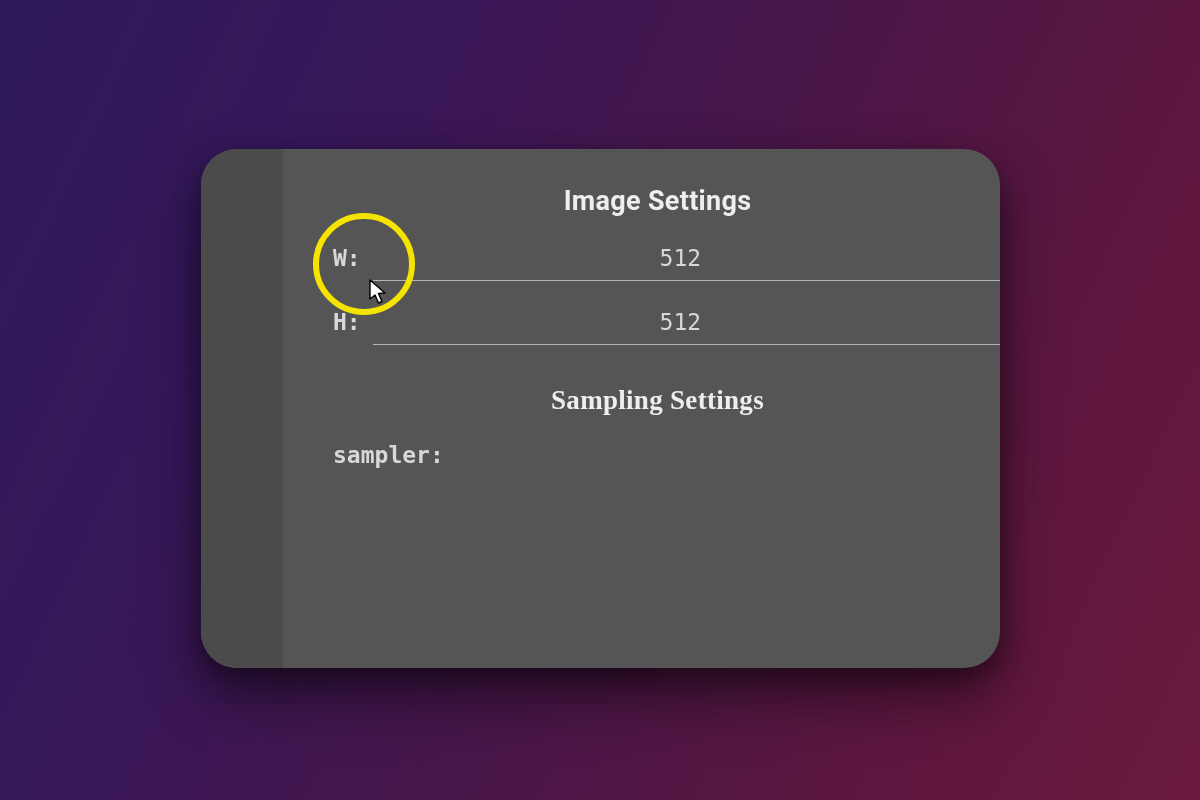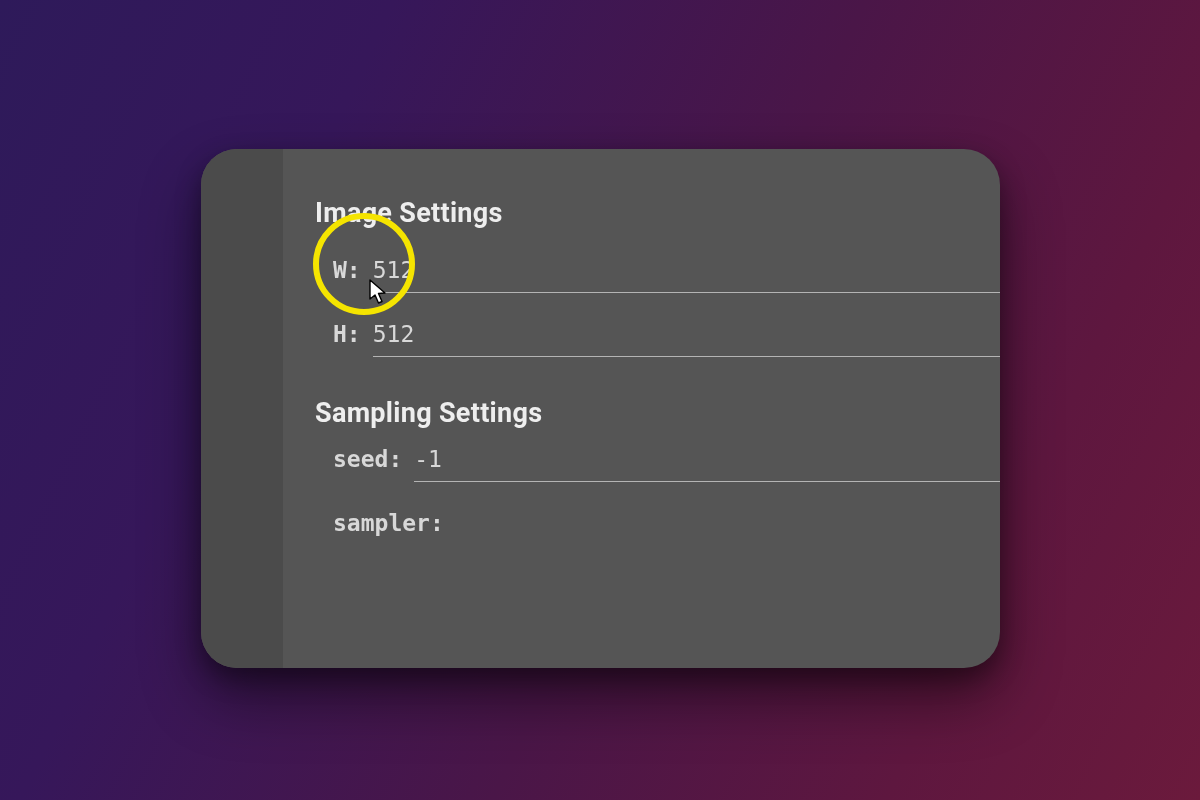--- a/index.html
+++ b/index.html
@@ -40,33 +40,35 @@
     height: 100%;
     background: #4b4b4b;
   }
   .content {
     position: absolute;
     left: 82px;
     right: 0;
     top: 0;
     bottom: 0;
     padding-left: 32px;
-    padding-top: 48px;
+    padding-top: 36px;
     color: #e8e8e8;
+    text-align: center;
   }
   h2.section {
     margin: 0 0 28px 0;
     font-size: 27px;
     font-weight: 700;
     color: #eeeeee;
     letter-spacing: 0.3px;
   }
   h2.section.spaced {
     margin-top: 44px;
-    margin-bottom: 17px;
+    margin-bottom: 26px;
+    font-family: Liberation Serif, serif;
   }
   .field-row {
     display: flex;
     align-items: baseline;
     margin: 0 0 32px 0;
     padding-left: 18px;
   }
   .field-row .label {
     font-family: "Consolas", "Menlo", "DejaVu Sans Mono", monospace;
     font-size: 23px;
@@ -137,27 +139,20 @@
         <span class="label">H:</span>
         <div class="value-wrap">
           <span class="value">512</span>
           <div class="underline"></div>
         </div>
       </div>
 
 
       <h2 class="section spaced">Sampling Settings</h2>
 
-      <div class="field-row">
-        <span class="label">seed:</span>
-        <div class="value-wrap">
-          <span class="value">-1</span>
-          <div class="underline"></div>
-        </div>
-      </div>
 
       <div class="field-row">
         <span class="label">sampler:</span>
       </div>
 
     </div>
 
     <div class="highlight-circle" style="left:112px; top:64px;"></div>
 
     <div class="cursor" style="left:168px; top:130px;">

